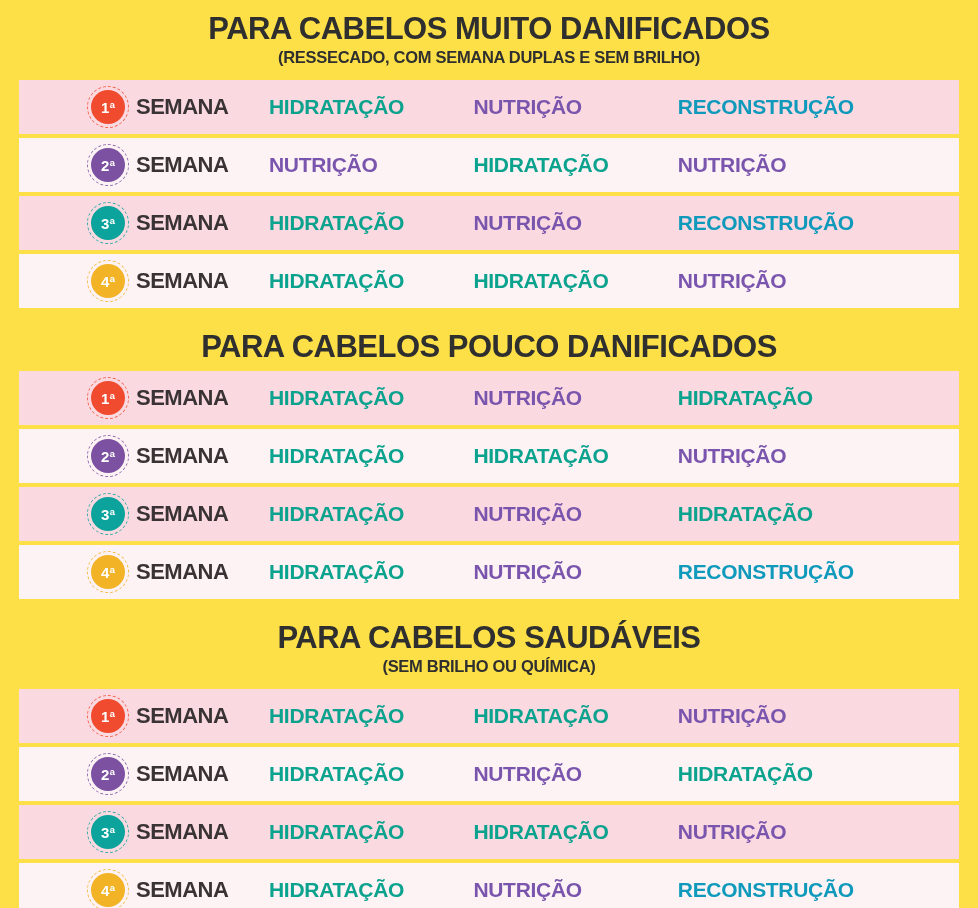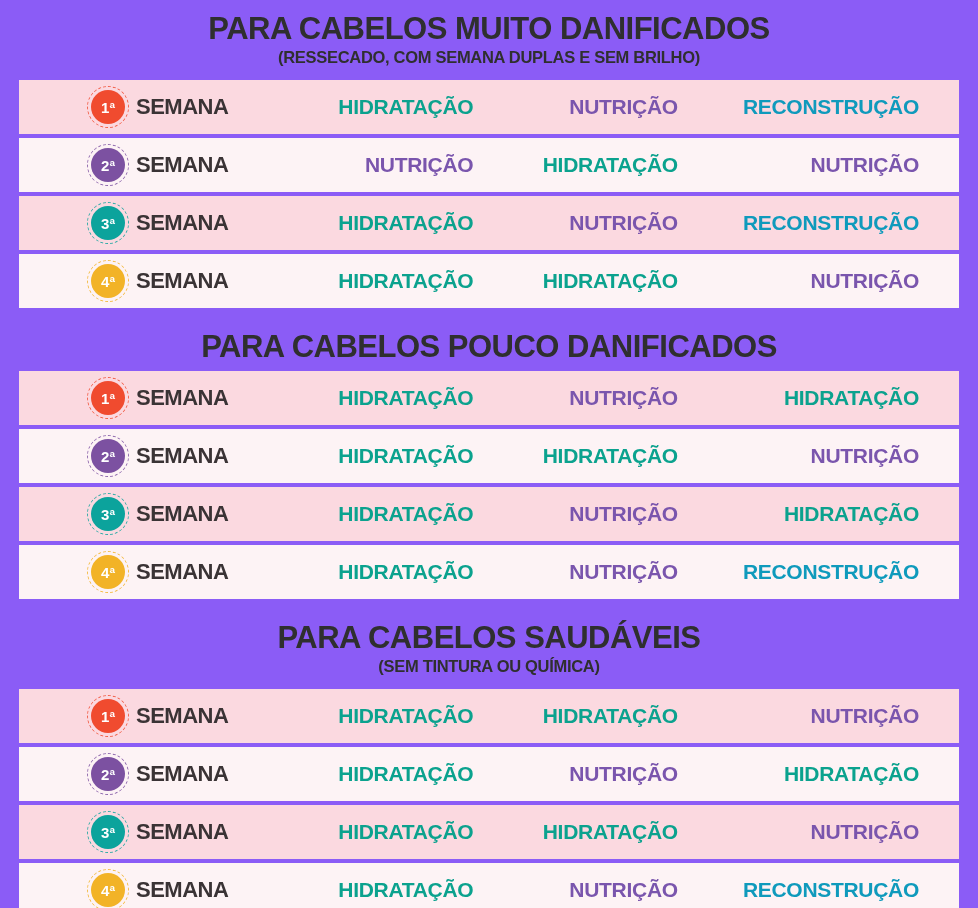--- a/index.html
+++ b/index.html
@@ -7,21 +7,21 @@
     padding: 0;
     background: #ffffff;
     width: 978px;
     height: 908px;
     overflow: hidden;
     font-family: "Liberation Sans", sans-serif;
   }
   .page {
     width: 978px;
     height: 908px;
-    background: #8b5cf6;
+    background: #fde047;
     display: flex;
     flex-direction: column;
   }
   section.schedule-section {
     display: block;
   }
   .section-title {
     margin: 0;
     padding-top: 9px;
     text-align: center;
@@ -87,21 +87,21 @@
     border-radius: 50%;
     opacity: 0.85;
   }
   .week-label {
     font-size: 22px;
     font-weight: 800;
     letter-spacing: -0.5px;
     color: #3a3335;
   }
   .treatment {
-    text-align: right;
+    text-align: left;
     font-size: 21px;
     font-weight: 800;
     letter-spacing: -0.3px;
   }
   .bottom-strip {
     width: 940px;
     margin: 4px auto 0 auto;
     height: 11px;
     background: var(--strip-color);
   }
@@ -208,21 +208,21 @@
     <div class="treatment" style="color: rgb(122, 85, 173);">NUTRIÇÃO</div>
     <div class="treatment" style="color: rgb(15, 154, 188);">RECONSTRUÇÃO</div>
     <div></div>
   </div>
 </div>
     <div class="sec-gap"></div>
   </section>
 
   <section class="schedule-section">
     <h2 class="section-title">PARA CABELOS SAUDÁVEIS</h2>
-    <p class="section-subtitle">(SEM TINTURA OU QUÍMICA)</p>
+    <p class="section-subtitle">(SEM BRILHO OU QUÍMICA)</p>
     <div class="rows">
   <div class="row row-pink">
     <div class="week-cell">
       <span class="week-badge" style="--badge-color: #f04b2f;">1ª</span>
       <span class="week-label">SEMANA</span>
     </div>
     <div class="treatment" style="color: rgb(11, 162, 142);">HIDRATAÇÃO</div>
     <div class="treatment" style="color: rgb(11, 162, 142);">HIDRATAÇÃO</div>
     <div class="treatment" style="color: rgb(122, 85, 173);">NUTRIÇÃO</div>
     <div></div>

